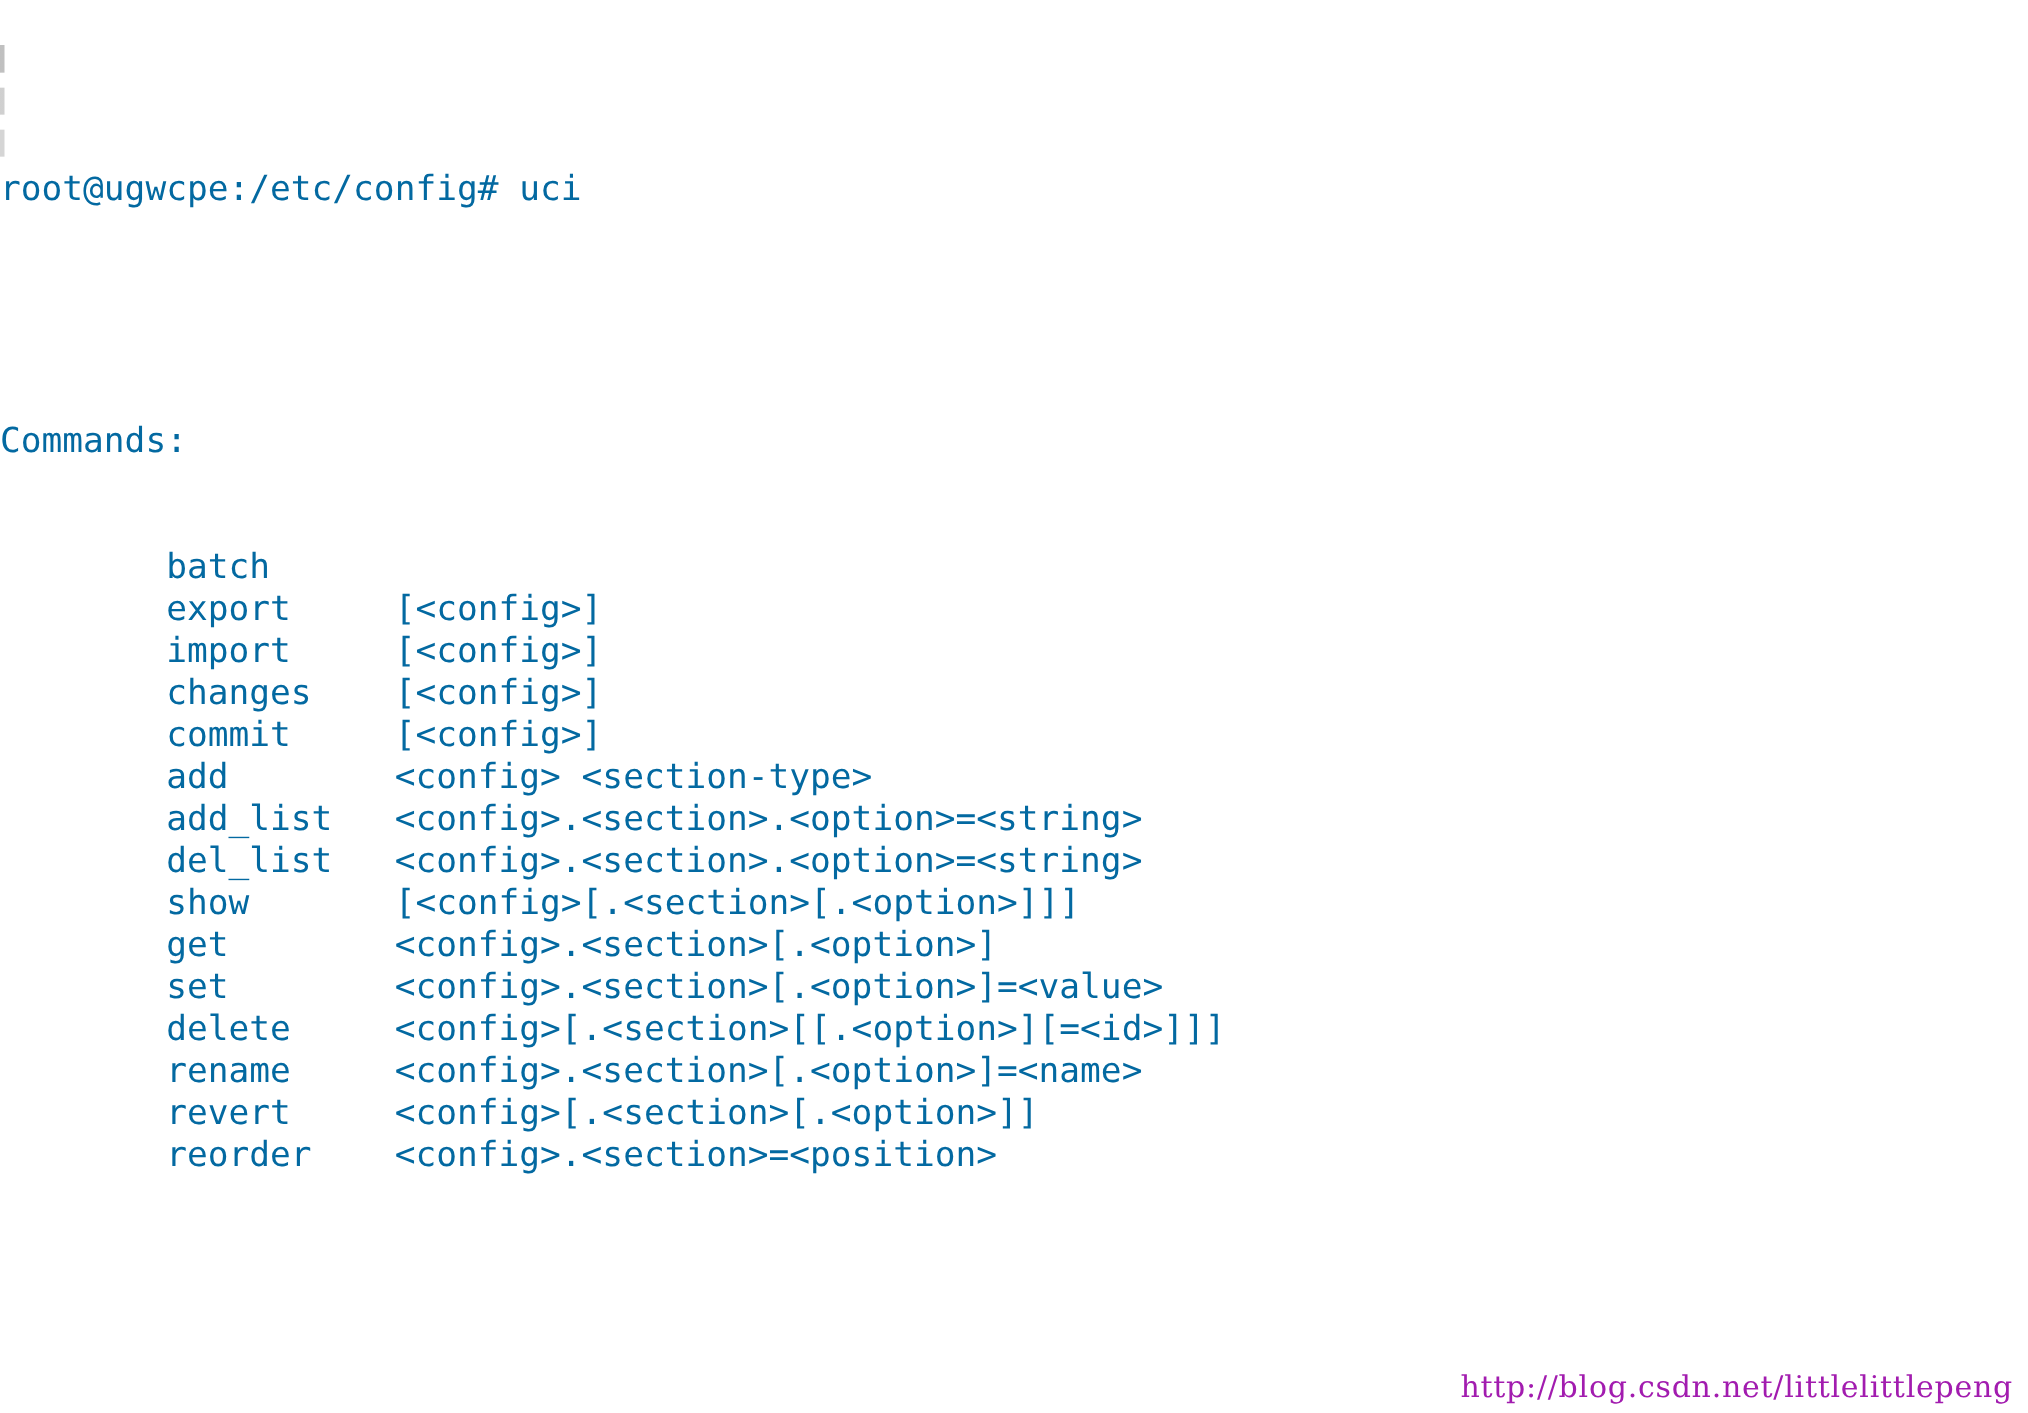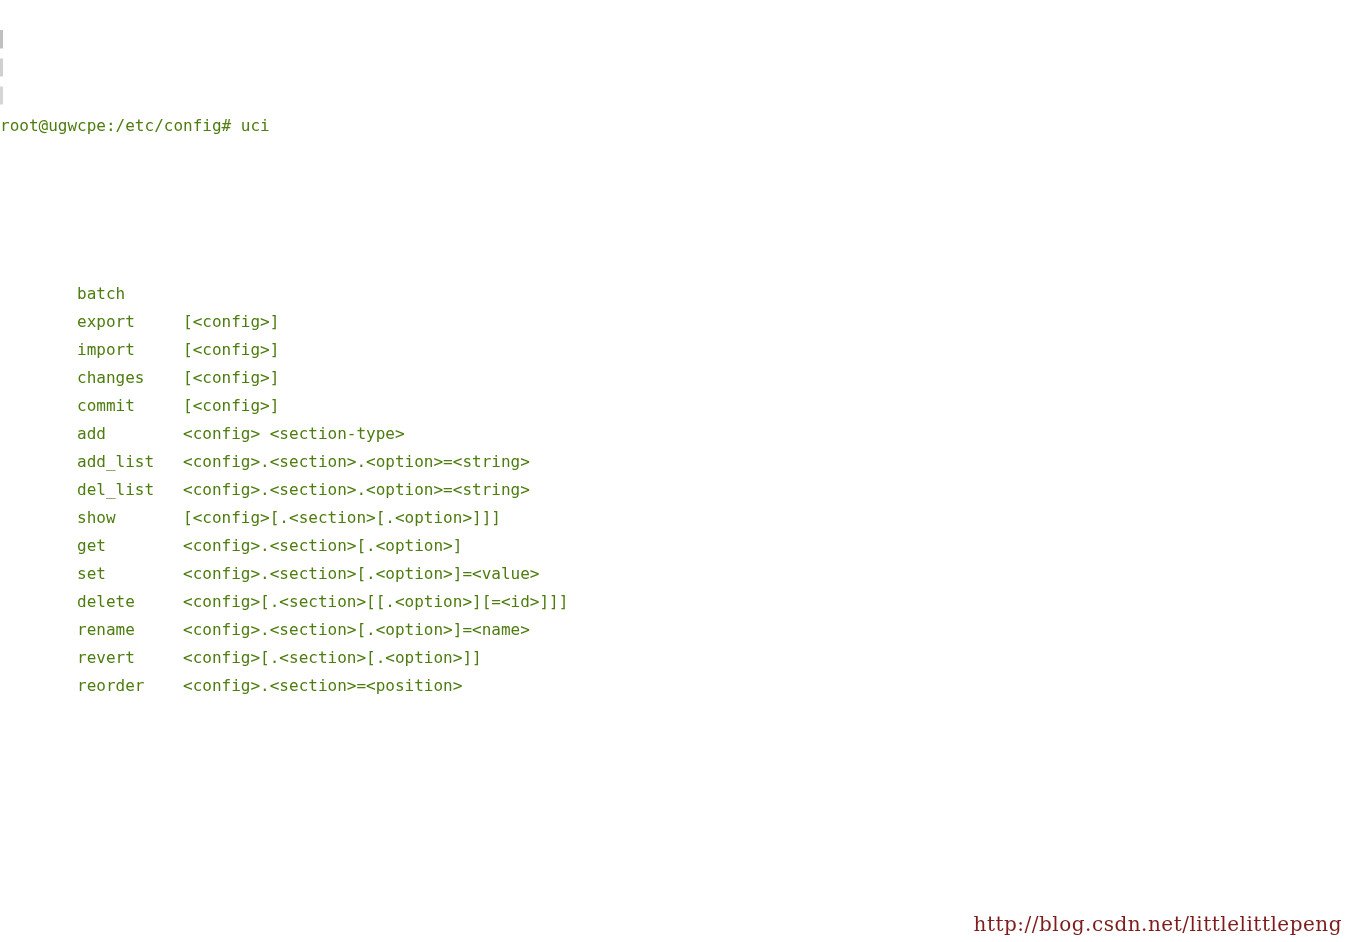--- a/index.html
+++ b/index.html
@@ -16,23 +16,23 @@
     font-family: "DejaVu Sans Mono", "Liberation Mono", monospace;
   }
 
   #terminal {
     position: absolute;
     left: 0;
     top: 0;
     width: 1352px;
     height: 942px;
     background: #ffffff;
-    color: #4d7c0f;
+    color: #0369a1;
     font-family: "DejaVu Sans Mono", "Liberation Mono", monospace;
-    font-size: 16px;
+    font-size: 23px;
     line-height: 28px;
     letter-spacing: 0px;
     white-space: pre;
     padding: 0;
     box-sizing: border-box;
   }
 
   
   .edge-artifact {
     position: absolute;
@@ -62,36 +62,37 @@
   }
 
   .prompt-line { }
   .section-head { }
   .blank-line { height: 28px; }
 
   #watermark {
     position: absolute;
     right: 10px;
     bottom: 6px;
-    color: #7f1d1d;
+    color: #a21caf;
     font-family: "DejaVu Serif", "Liberation Serif", serif;
     font-size: 20px;
     letter-spacing: 0.5px;
     white-space: pre;
     pointer-events: none;
     user-select: none;
   }
 </style>
 </head>
 <body>
 
 <div id="terminal">
   <div class="edge-artifact"></div>
 
   <span class="term-line prompt-line">root@ugwcpe:/etc/config# uci</span>
   <span class="term-line blank-line"> </span>
+  <span class="term-line section-head">Commands:</span>
   <div id="commands-list"><span class="term-line">        <span>batch</span><span></span></span><span class="term-line">        <span>export     </span><span>[&lt;config&gt;]</span></span><span class="term-line">        <span>import     </span><span>[&lt;config&gt;]</span></span><span class="term-line">        <span>changes    </span><span>[&lt;config&gt;]</span></span><span class="term-line">        <span>commit     </span><span>[&lt;config&gt;]</span></span><span class="term-line">        <span>add        </span><span>&lt;config&gt; &lt;section-type&gt;</span></span><span class="term-line">        <span>add_list   </span><span>&lt;config&gt;.&lt;section&gt;.&lt;option&gt;=&lt;string&gt;</span></span><span class="term-line">        <span>del_list   </span><span>&lt;config&gt;.&lt;section&gt;.&lt;option&gt;=&lt;string&gt;</span></span><span class="term-line">        <span>show       </span><span>[&lt;config&gt;[.&lt;section&gt;[.&lt;option&gt;]]]</span></span><span class="term-line">        <span>get        </span><span>&lt;config&gt;.&lt;section&gt;[.&lt;option&gt;]</span></span><span class="term-line">        <span>set        </span><span>&lt;config&gt;.&lt;section&gt;[.&lt;option&gt;]=&lt;value&gt;</span></span><span class="term-line">        <span>delete     </span><span>&lt;config&gt;[.&lt;section&gt;[[.&lt;option&gt;][=&lt;id&gt;]]]</span></span><span class="term-line">        <span>rename     </span><span>&lt;config&gt;.&lt;section&gt;[.&lt;option&gt;]=&lt;name&gt;</span></span><span class="term-line">        <span>revert     </span><span>&lt;config&gt;[.&lt;section&gt;[.&lt;option&gt;]]</span></span><span class="term-line">        <span>reorder    </span><span>&lt;config&gt;.&lt;section&gt;=&lt;position&gt;</span></span></div>
   <span class="term-line blank-line"> </span>
   
   
 </div>
 
 <div id="watermark">http://blog.csdn.net/littlelittlepeng</div>
 
 </body></html>

